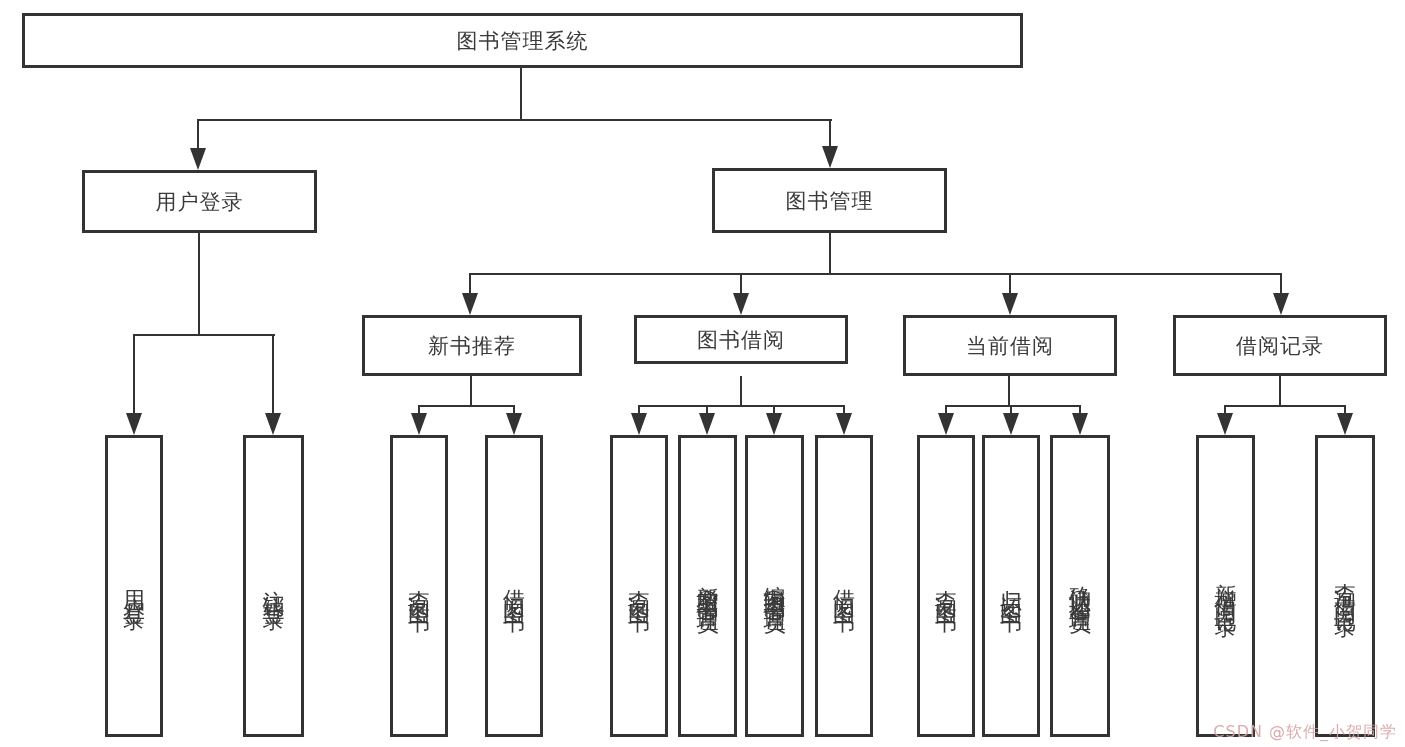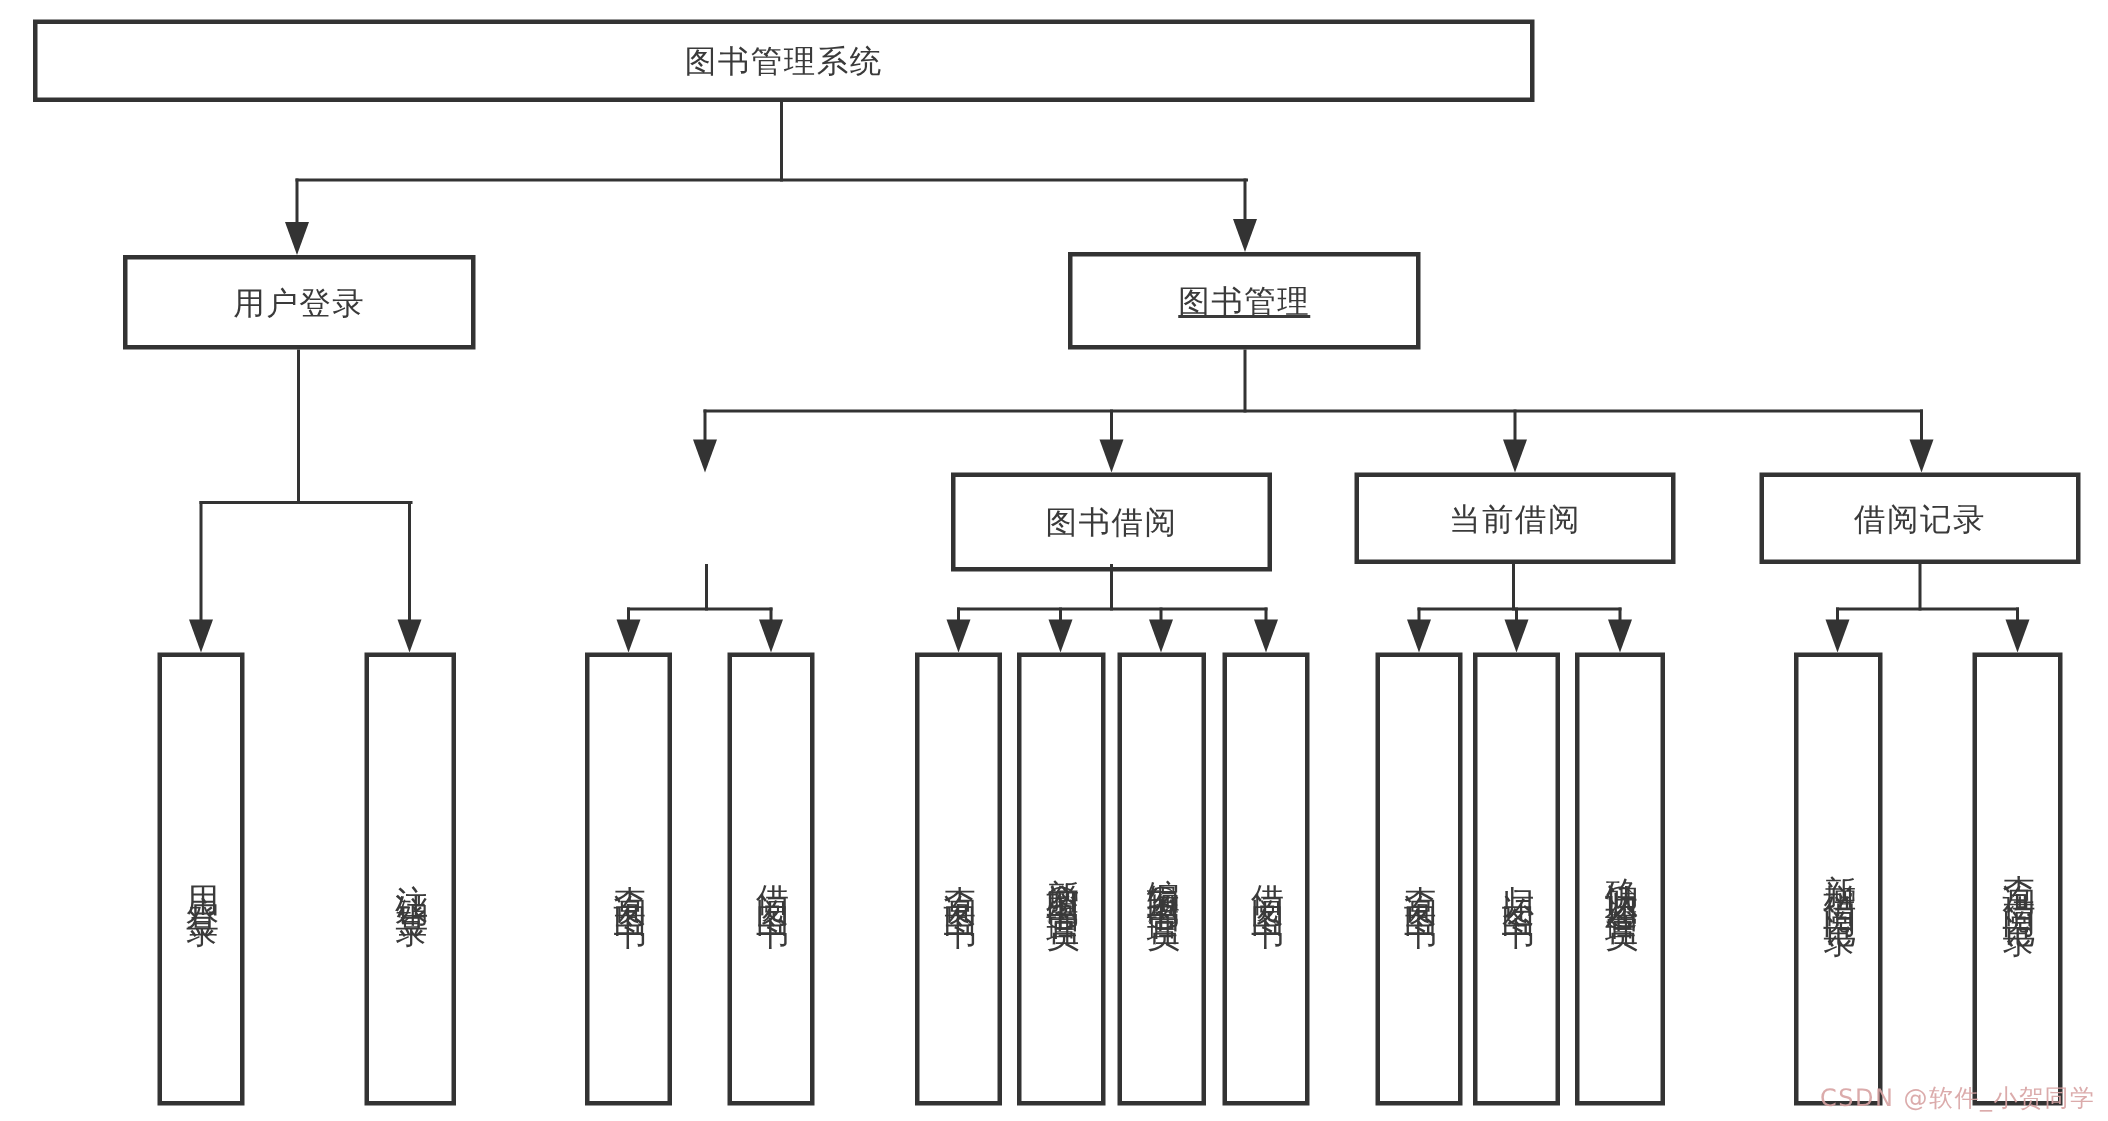--- a/index.html
+++ b/index.html
@@ -38,41 +38,42 @@
   <div class="node" style="left:22px;top:13px;width:1001px;height:55px;">图书管理系统</div>
 
   <div class="vline" style="left:520px;top:68px;height:53px;"></div>
   <div class="hline" style="left:197px;top:119px;width:635px;"></div>
   <div class="vline" style="left:197px;top:119px;height:31px;"></div>
   <div class="arr" style="left:190px;top:148px;"></div>
   <div class="vline" style="left:829px;top:119px;height:29px;"></div>
   <div class="arr" style="left:822px;top:146px;"></div>
 
   <div class="node" style="left:82px;top:170px;width:235px;height:63px;">用户登录</div>
-  <div class="node" style="left:712px;top:168px;width:235px;height:65px;text-decoration:underline;">图书管理</div>
+  <div class="node" style="left:712px;top:168px;width:235px;height:65px;">图书管理</div>
 
   <div class="vline" style="left:198px;top:233px;height:103px;"></div>
   <div class="hline" style="left:133px;top:334px;width:142px;"></div>
   <div class="vline" style="left:133px;top:334px;height:82px;"></div>
   <div class="arr" style="left:126px;top:413px;"></div>
   <div class="vline" style="left:272px;top:334px;height:82px;"></div>
   <div class="arr" style="left:265px;top:413px;"></div>
 
   <div class="vline" style="left:829px;top:233px;height:42px;"></div>
   <div class="hline" style="left:469px;top:273px;width:813px;"></div>
   <div class="vline" style="left:469px;top:273px;height:22px;"></div>
   <div class="arr" style="left:462px;top:293px;"></div>
   <div class="vline" style="left:740px;top:273px;height:22px;"></div>
   <div class="arr" style="left:733px;top:293px;"></div>
   <div class="vline" style="left:1009px;top:273px;height:22px;"></div>
   <div class="arr" style="left:1002px;top:293px;"></div>
   <div class="vline" style="left:1280px;top:273px;height:22px;"></div>
   <div class="arr" style="left:1273px;top:293px;"></div>
 
-  <div class="node" style="left:634px;top:315px;width:214px;height:66px;">图书借阅</div>
+  <div class="node" style="left:362px;top:315px;width:220px;height:61px;">新书推荐</div>
+  <div class="node" style="left:634px;top:315px;width:214px;height:49px;">图书借阅</div>
   <div class="node" style="left:903px;top:315px;width:214px;height:61px;">当前借阅</div>
   <div class="node" style="left:1173px;top:315px;width:214px;height:61px;">借阅记录</div>
 
   <div class="vline" style="left:470px;top:376px;height:31px;"></div>
   <div class="hline" style="left:418px;top:405px;width:97px;"></div>
   <div class="vline" style="left:418px;top:405px;height:11px;"></div>
   <div class="arr" style="left:411px;top:413px;"></div>
   <div class="vline" style="left:513px;top:405px;height:11px;"></div>
   <div class="arr" style="left:506px;top:413px;"></div>
 

